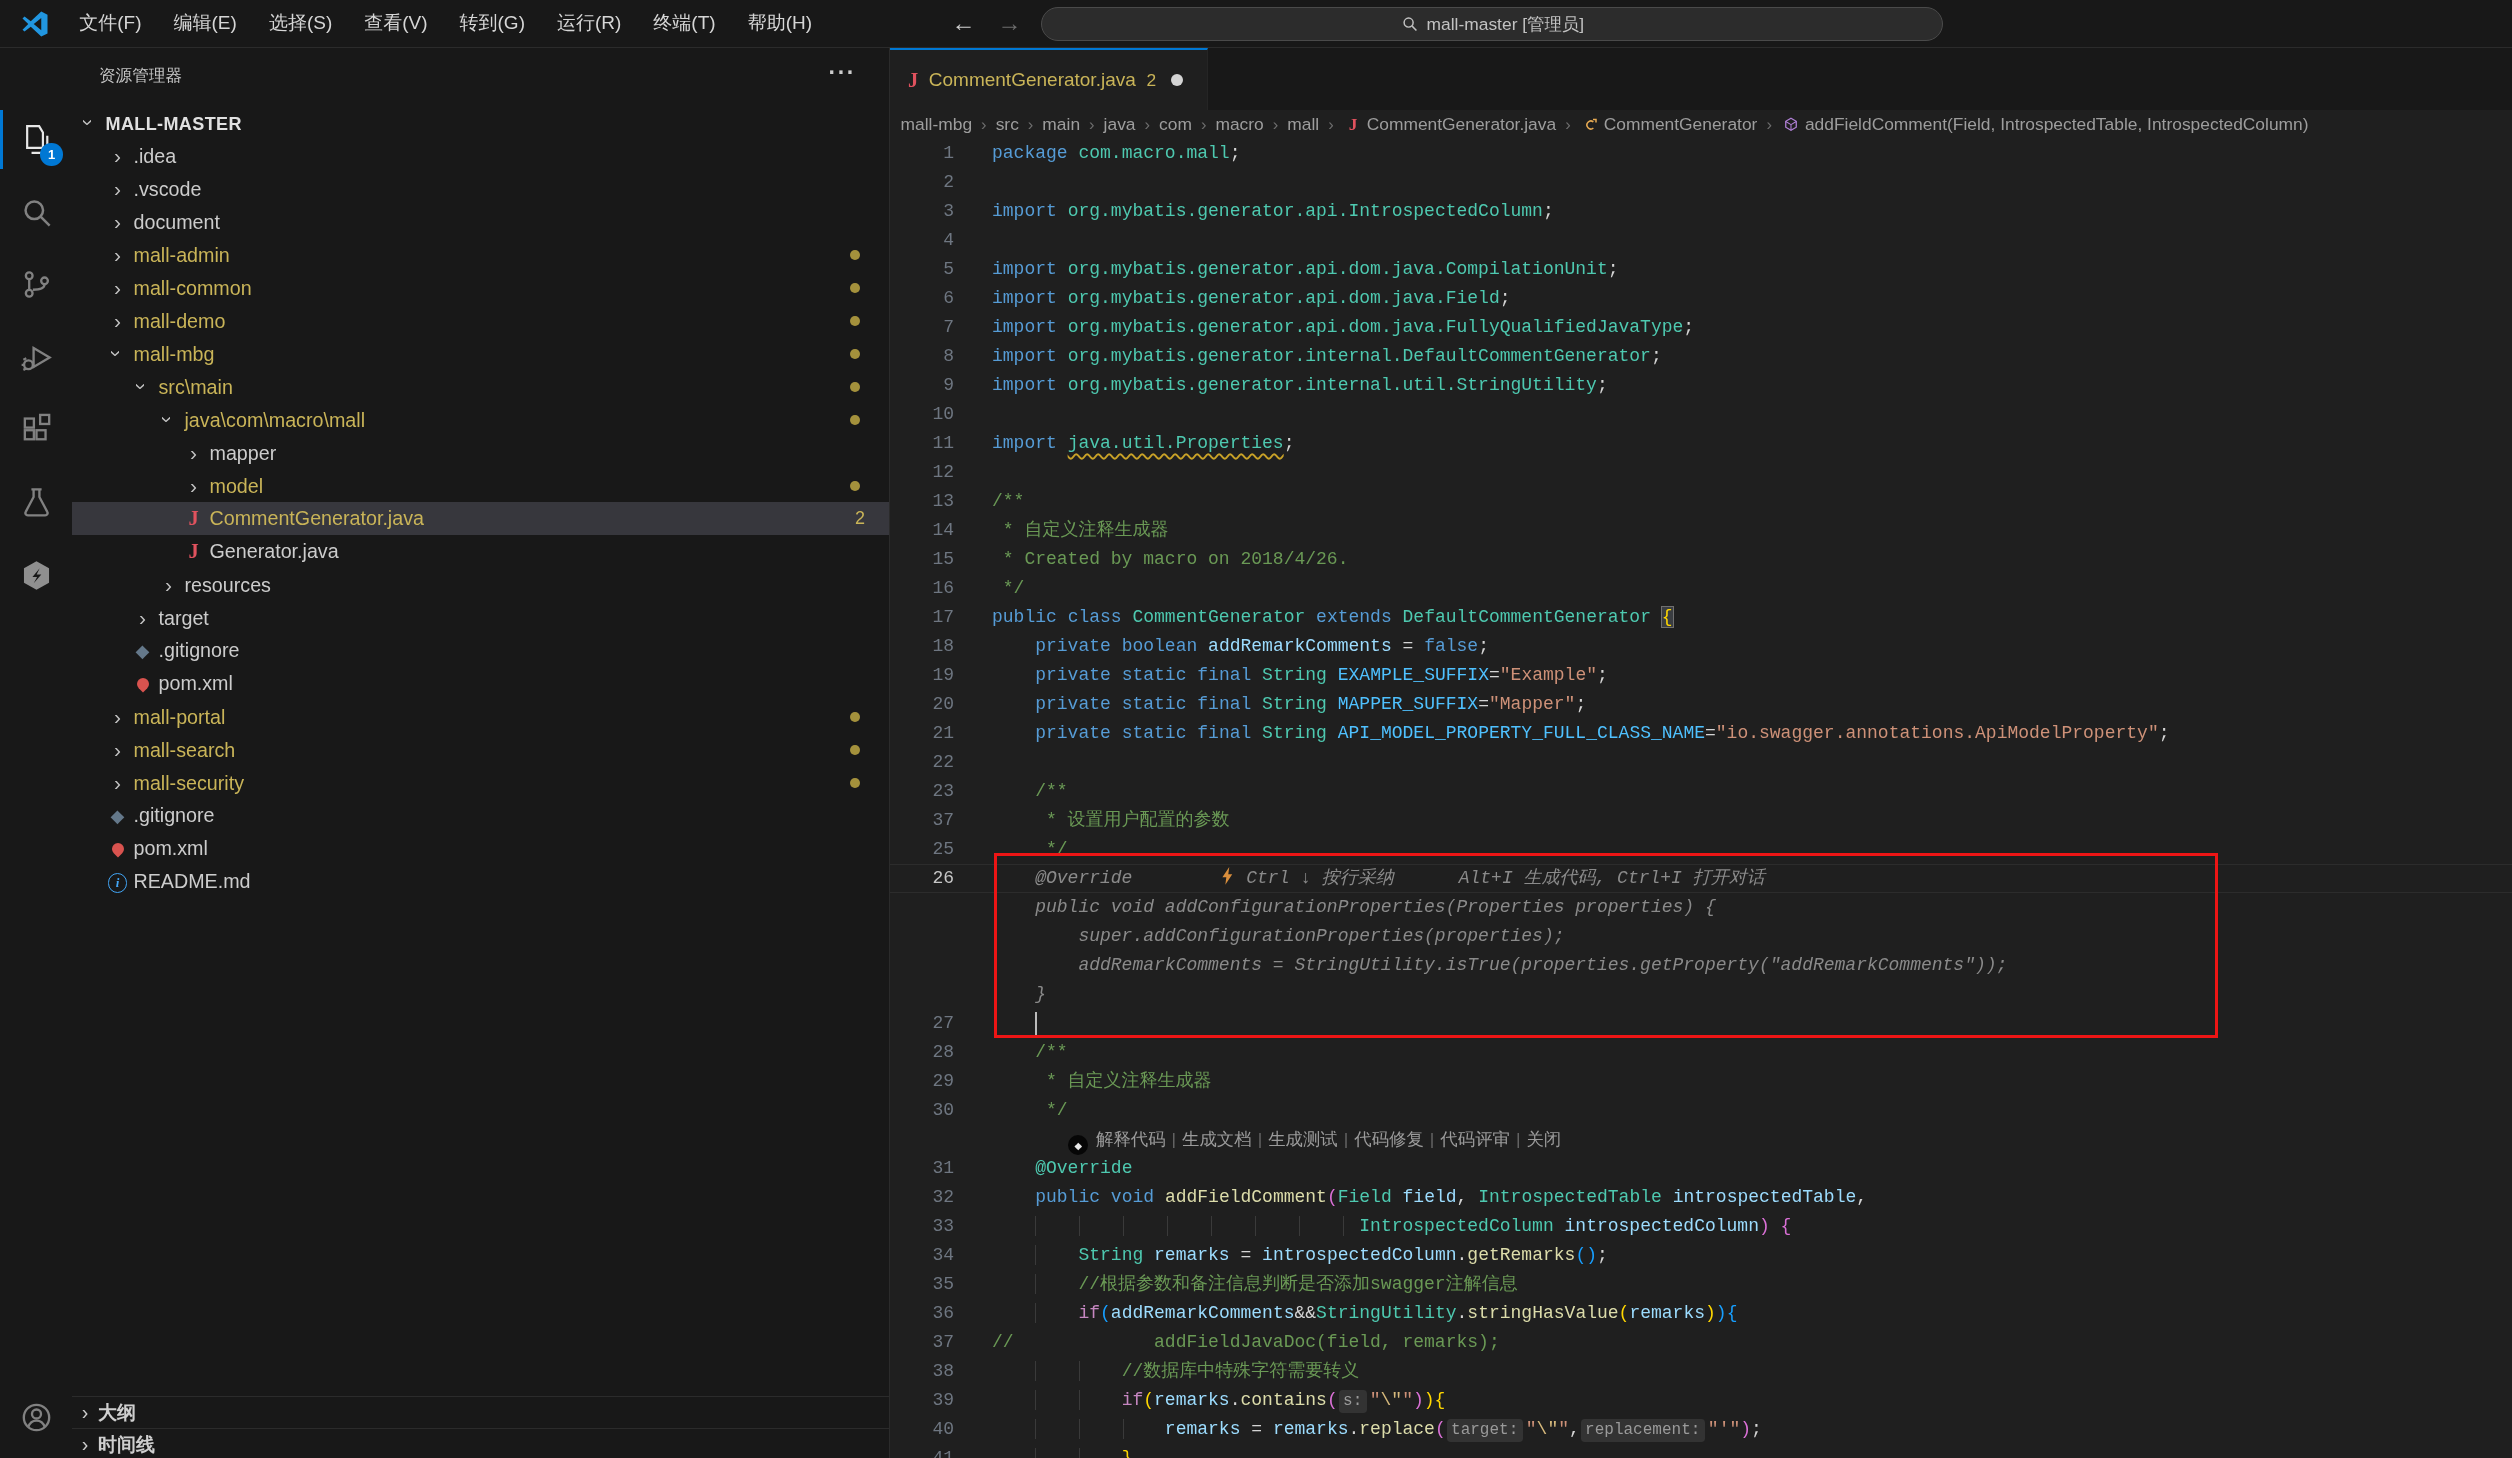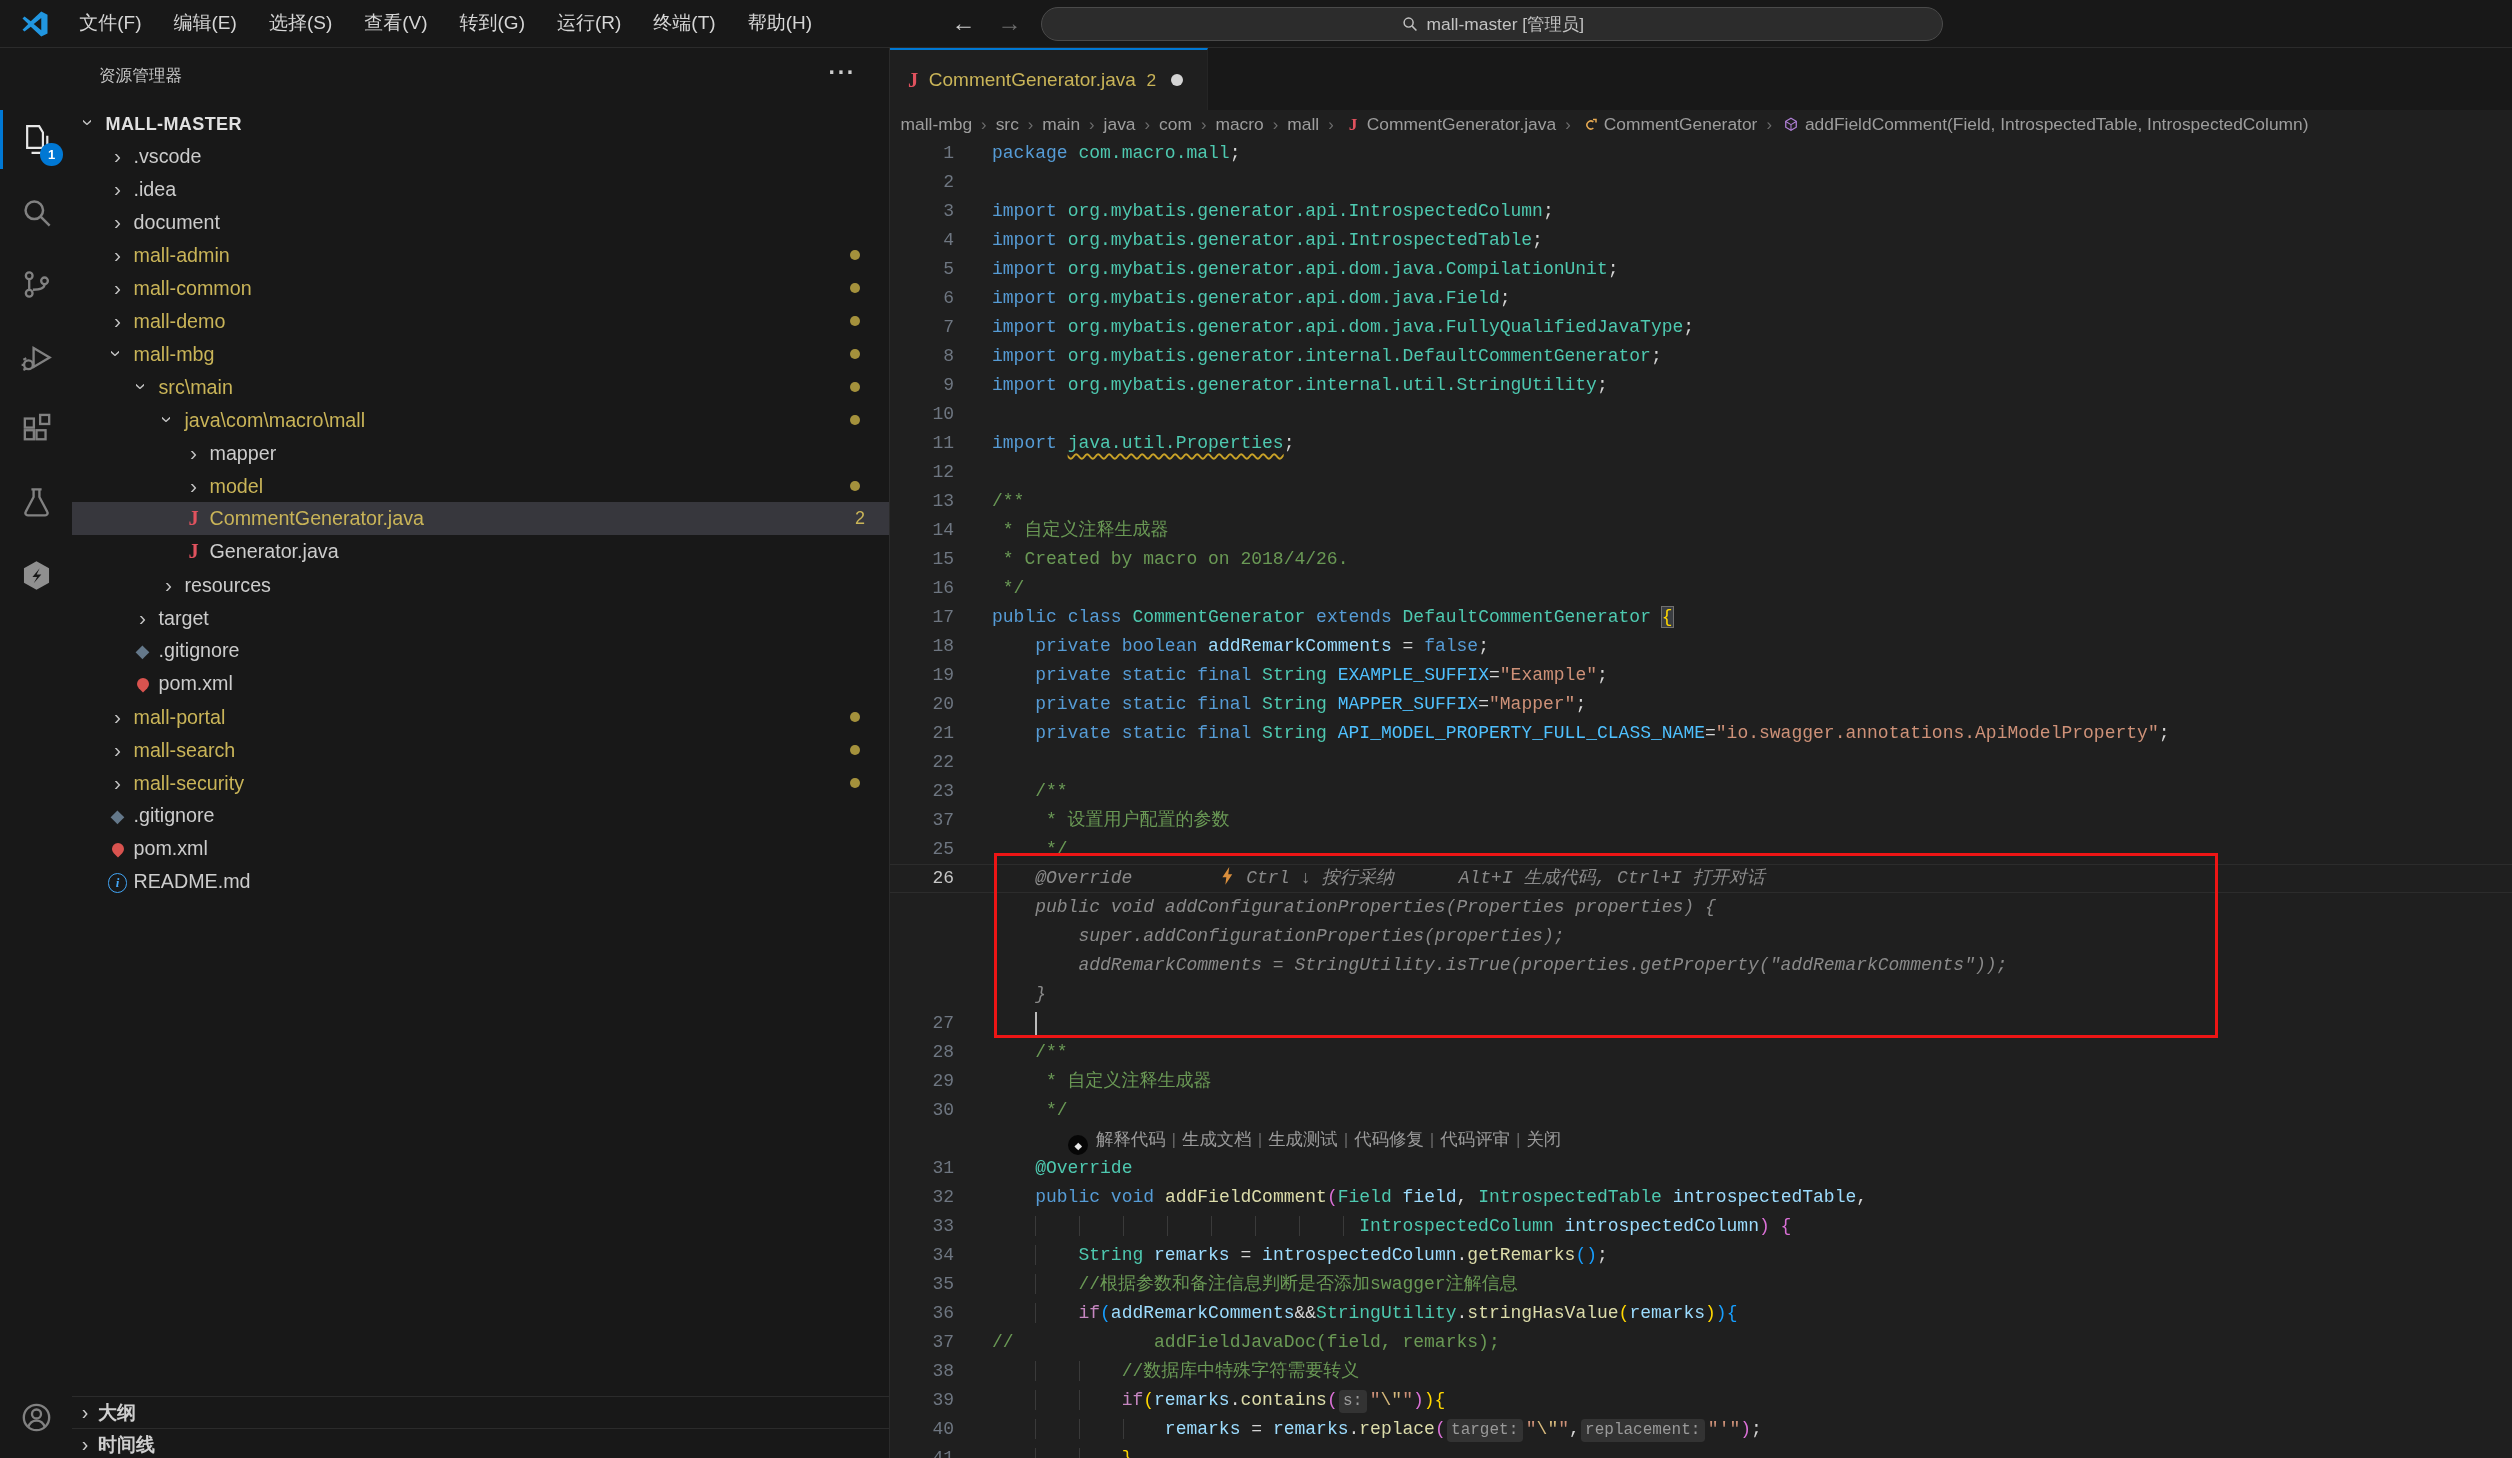--- a/index.html
+++ b/index.html
@@ -195,22 +195,22 @@
       </div>
     </div>
 
   <div class="sidebar">
     <div class="side-header">
       <div class="side-title">资源管理器</div>
       <div class="side-more">···</div>
     </div>
     <div class="tree">
         <div class="trow root"><span style="display:inline-block;width:6px"></span><span class="chev open">›</span><span class="lbl">MALL-MASTER</span></div>
+        <div class="trow"><span style="display:inline-block;width:34px"></span><span class="chev ">›</span><span class="lbl">.idea</span></div>
         <div class="trow"><span style="display:inline-block;width:34px"></span><span class="chev ">›</span><span class="lbl">.vscode</span></div>
-        <div class="trow"><span style="display:inline-block;width:34px"></span><span class="chev ">›</span><span class="lbl">.idea</span></div>
         <div class="trow"><span style="display:inline-block;width:34px"></span><span class="chev ">›</span><span class="lbl">document</span></div>
         <div class="trow mod"><span style="display:inline-block;width:34px"></span><span class="chev ">›</span><span class="lbl">mall-admin</span><span class="gitdot"></span></div>
         <div class="trow mod"><span style="display:inline-block;width:34px"></span><span class="chev ">›</span><span class="lbl">mall-common</span><span class="gitdot"></span></div>
         <div class="trow mod"><span style="display:inline-block;width:34px"></span><span class="chev ">›</span><span class="lbl">mall-demo</span><span class="gitdot"></span></div>
         <div class="trow mod"><span style="display:inline-block;width:34px"></span><span class="chev open">›</span><span class="lbl">mall-mbg</span><span class="gitdot"></span></div>
         <div class="trow mod"><span style="display:inline-block;width:59px"></span><span class="chev open">›</span><span class="lbl">src\main</span><span class="gitdot"></span></div>
         <div class="trow mod"><span style="display:inline-block;width:85px"></span><span class="chev open">›</span><span class="lbl">java\com\macro\mall</span><span class="gitdot"></span></div>
         <div class="trow"><span style="display:inline-block;width:110px"></span><span class="chev ">›</span><span class="lbl">mapper</span></div>
         <div class="trow mod"><span style="display:inline-block;width:110px"></span><span class="chev ">›</span><span class="lbl">model</span><span class="gitdot"></span></div>
         <div class="trow mod sel"><span style="display:inline-block;width:110px"></span><span class="ficon jicon">J</span><span class="lbl">CommentGenerator.java</span><span class="tbadge">2</span></div>
@@ -276,21 +276,21 @@
             <path d="M12 3 19 7v8l-7 4-7-4V7z" fill="none" stroke="#b180d7" stroke-width="1.7"></path>
             <path d="M12 11.5 19 7.3M12 11.5 5 7.3M12 11.5V19" fill="none" stroke="#b180d7" stroke-width="1.4"></path>
           </svg>
         </span>
         <span>addFieldComment(Field, IntrospectedTable, IntrospectedColumn)</span>
       </div>
     <div class="code">
         <div class="crow"><span class="ln">1</span><span class="lc"><span class="t-kw">package</span><span class="t-pl"> </span><span class="t-type">com.macro.mall</span><span class="t-pun">;</span></span></div>
         <div class="crow"><span class="ln">2</span><span class="lc"></span></div>
         <div class="crow"><span class="ln">3</span><span class="lc"><span class="t-kw">import</span><span class="t-pl"> </span><span class="t-type">org.mybatis.generator.api.IntrospectedColumn</span><span class="t-pun">;</span></span></div>
-        <div class="crow"><span class="ln">4</span><span class="lc"><span class="t-kw">import</span><span class="t-pl"> </span><span class="t-type">org.mybatis.generator.api.IntrospectedTable</span><span class="t-pun">;</span></span></div>
+        <div class="crow"><span class="ln">4</span></div>
         <div class="crow"><span class="ln">5</span><span class="lc"><span class="t-kw">import</span><span class="t-pl"> </span><span class="t-type">org.mybatis.generator.api.dom.java.CompilationUnit</span><span class="t-pun">;</span></span></div>
         <div class="crow"><span class="ln">6</span><span class="lc"><span class="t-kw">import</span><span class="t-pl"> </span><span class="t-type">org.mybatis.generator.api.dom.java.Field</span><span class="t-pun">;</span></span></div>
         <div class="crow"><span class="ln">7</span><span class="lc"><span class="t-kw">import</span><span class="t-pl"> </span><span class="t-type">org.mybatis.generator.api.dom.java.FullyQualifiedJavaType</span><span class="t-pun">;</span></span></div>
         <div class="crow"><span class="ln">8</span><span class="lc"><span class="t-kw">import</span><span class="t-pl"> </span><span class="t-type">org.mybatis.generator.internal.DefaultCommentGenerator</span><span class="t-pun">;</span></span></div>
         <div class="crow"><span class="ln">9</span><span class="lc"><span class="t-kw">import</span><span class="t-pl"> </span><span class="t-type">org.mybatis.generator.internal.util.StringUtility</span><span class="t-pun">;</span></span></div>
         <div class="crow"><span class="ln">10</span><span class="lc"></span></div>
         <div class="crow"><span class="ln">11</span><span class="lc"><span class="t-kw">import</span><span class="t-pl"> </span><span class="t-sq">java.util.Properties</span><span class="t-pun">;</span></span></div>
         <div class="crow"><span class="ln">12</span><span class="lc"></span></div>
         <div class="crow"><span class="ln">13</span><span class="lc"><span class="t-com">/**</span></span></div>
         <div class="crow"><span class="ln">14</span><span class="lc"><span class="t-com"> * 自定义注释生成器</span></span></div>

